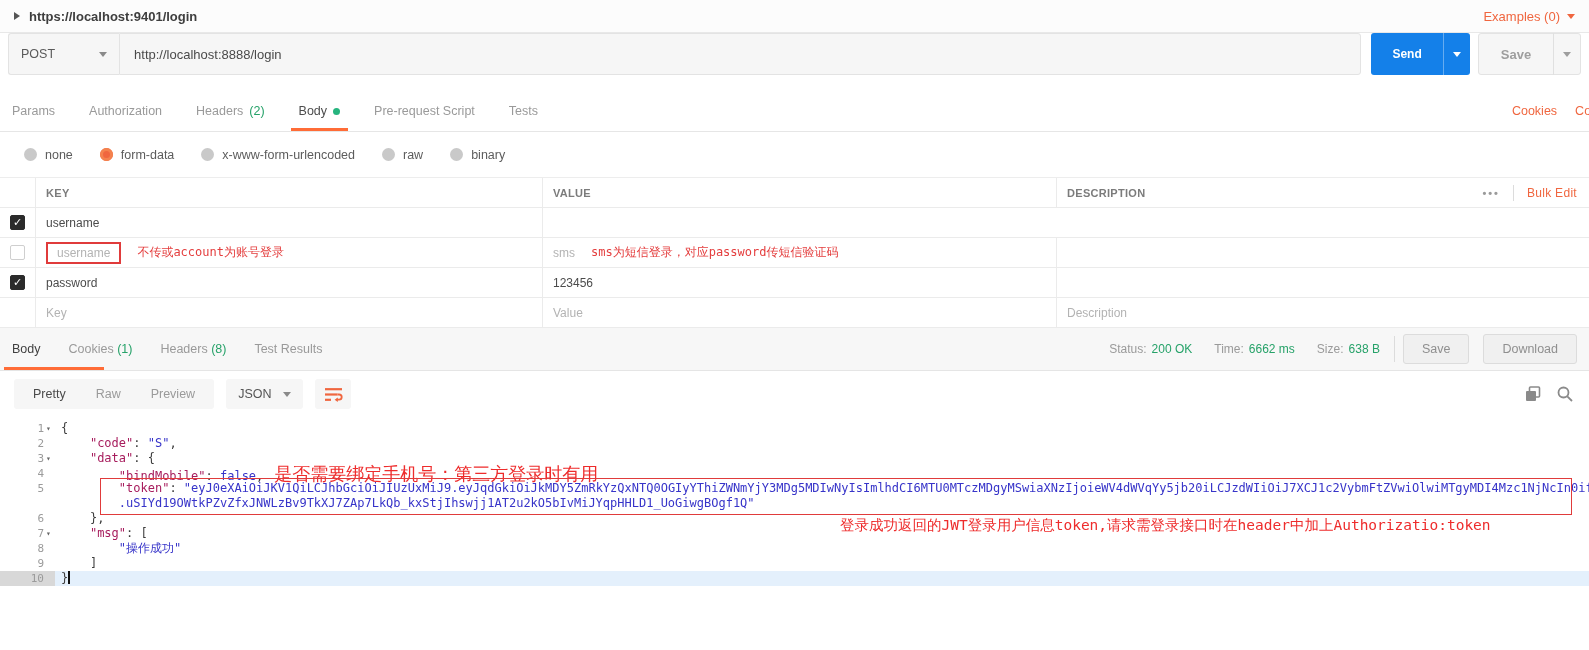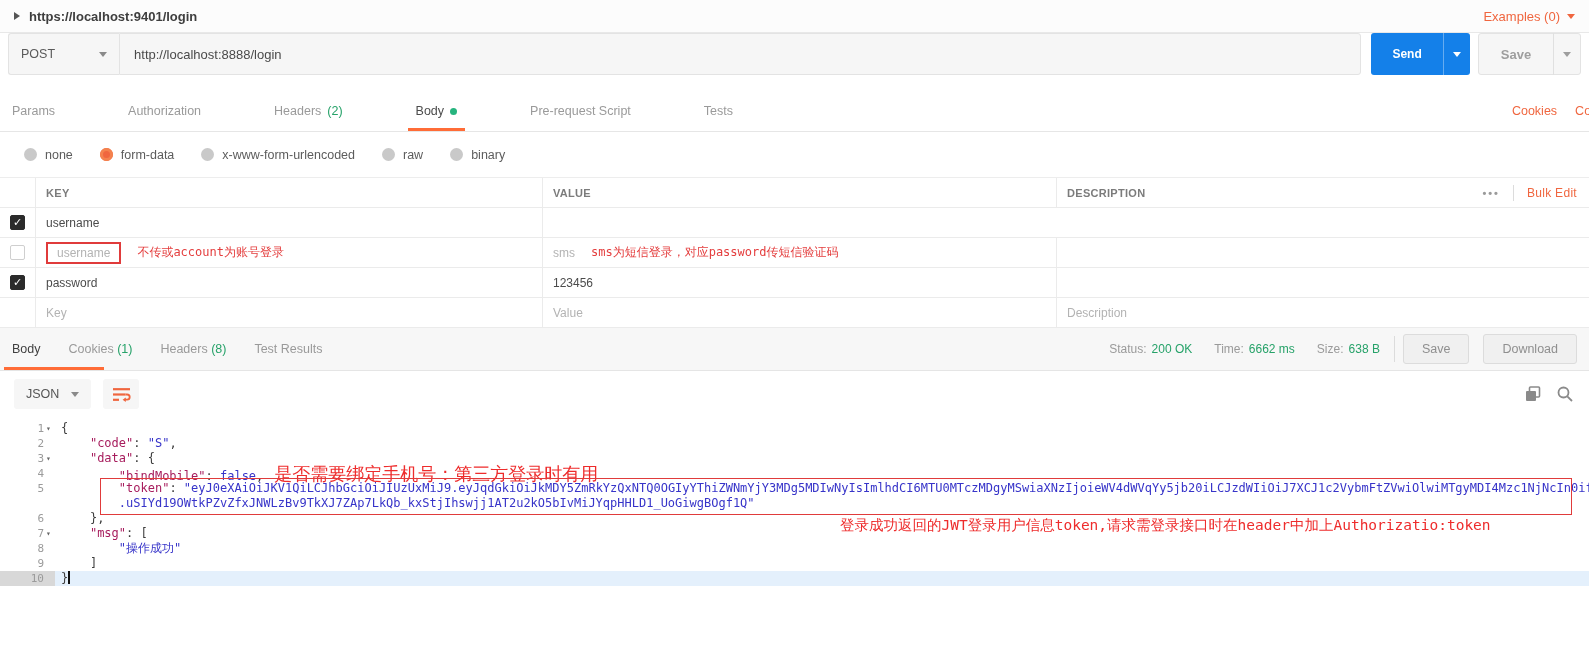--- a/index.html
+++ b/index.html
@@ -154,21 +154,21 @@
   <div class="save-btn">
     <span class="lbl">Save</span>
     <span class="sep"></span>
     <span class="car">
         <span class="tri-down"></span>
       </span>
   </div>
 </section>
 
 <nav class="req-tabs">
-  <div id="reqTabs" style="display:flex;height:100%;gap:39px;">
+  <div id="reqTabs" style="display:flex;height:100%;">
       <div class="rtab">
         <span class="lbl">Params</span>
       </div>
       <div class="rtab">
         <span class="lbl">Authorization</span>
       </div>
       <div class="rtab">
         <span class="lbl">Headers</span>
         <span class="count">(2)</span>
       </div>
@@ -297,20 +297,25 @@
         <span class="ml">Size:</span>
         <span class="mv">638 B</span>
       </span>
     </div>
   <span class="meta-sep"></span>
   <button class="chip-btn" style="margin-left:4px;">Save</button>
   <button class="chip-btn">Download</button>
 </div>
 
 <div class="resp-toolbar">
+  <div class="seg" id="viewTabs">
+      <span class="v active">Pretty</span>
+      <span class="v">Raw</span>
+      <span class="v">Preview</span>
+    </div>
   <div class="fmt">
     <span>JSON</span>
     <span class="tri-down"></span>
   </div>
   <div class="wrap-btn">
     <svg width="19" height="15" viewBox="0 0 19 15">
       <path d="M1 2.2 H18" stroke="#f0663f" stroke-width="2.2" fill="none"></path>
       <path d="M1 7.5 H13.5" stroke="#f0663f" stroke-width="2.2" fill="none"></path>
       <path d="M1 12.8 H7" stroke="#f0663f" stroke-width="2.2" fill="none"></path>
       <path d="M13.5 7.5 h1.6 a2.6 2.6 0 0 1 0 5.2 h-2.6" stroke="#f0663f" stroke-width="1.8" fill="none"></path>

